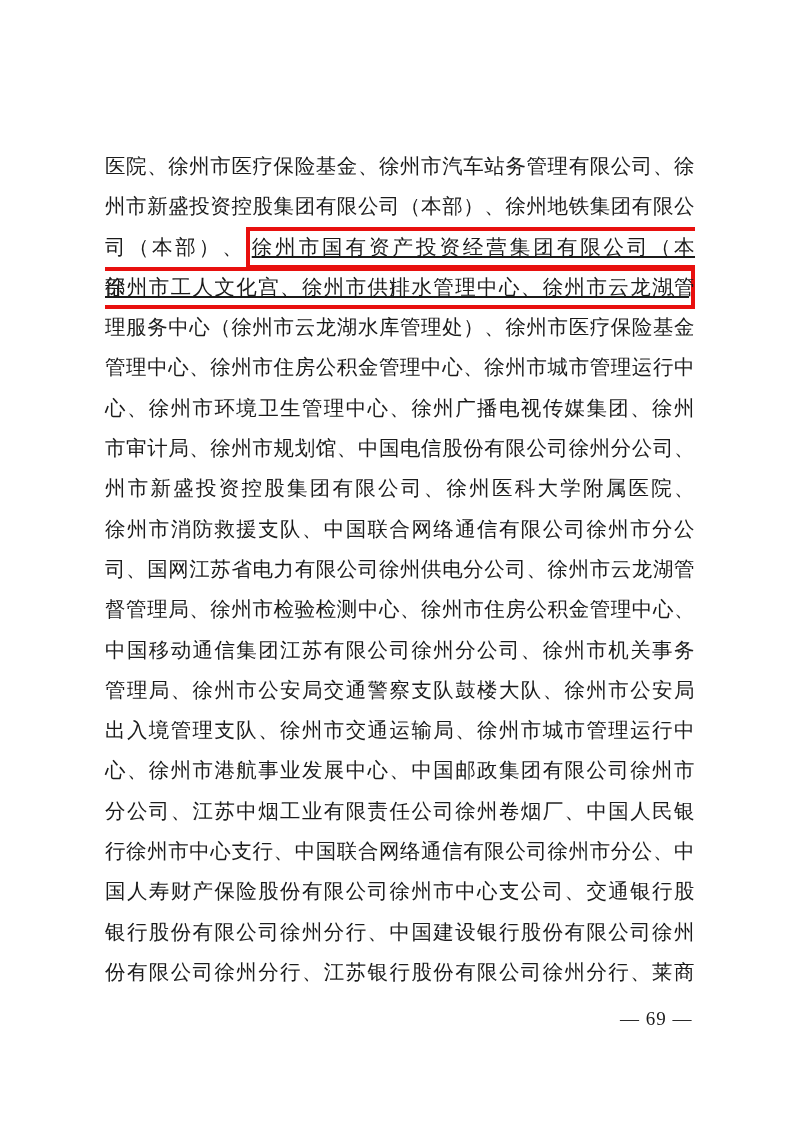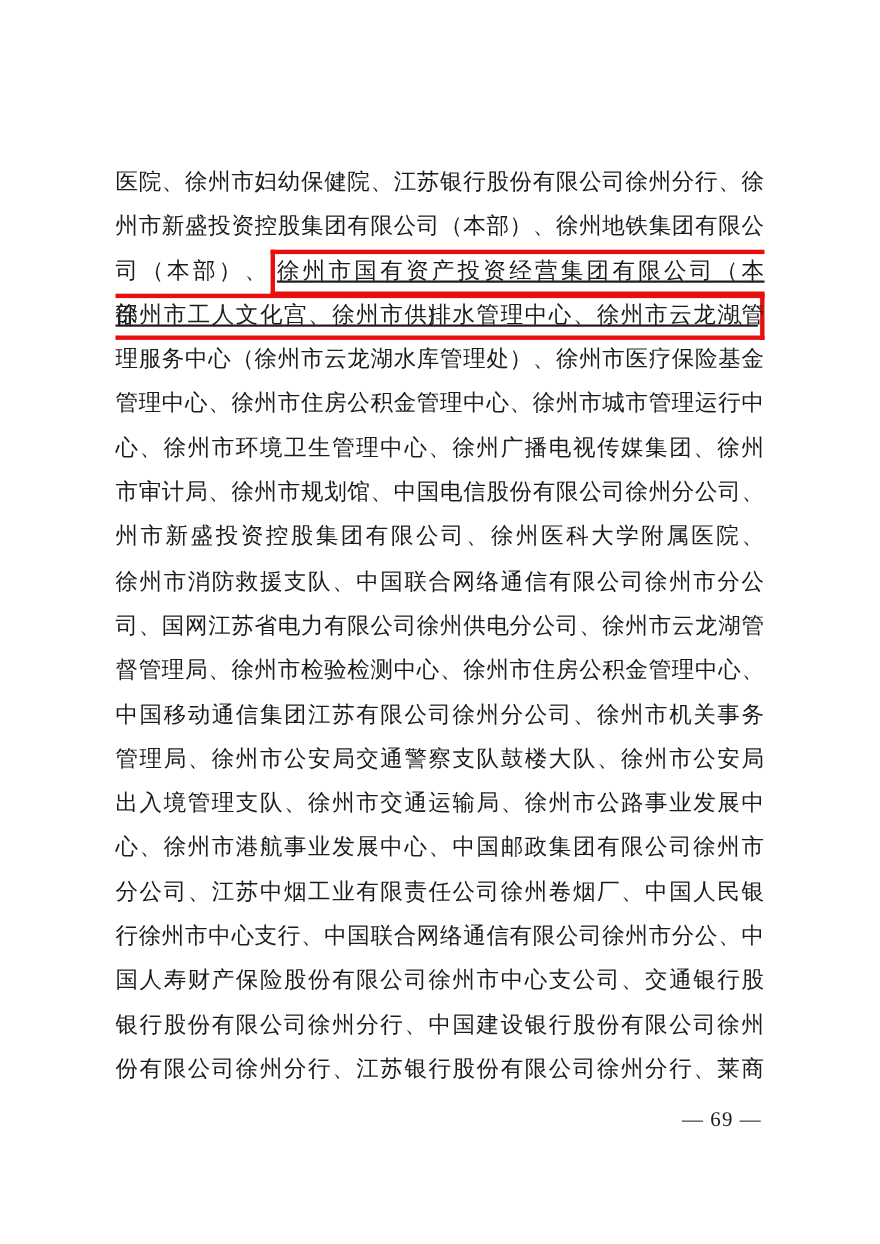--- a/index.html
+++ b/index.html
@@ -39,35 +39,35 @@
     line-height: 22px;
     letter-spacing: 1px;
     color: #1b1b1b;
   }
 </style>
 </head>
 <body>
 
 <div class="page" style="background: rgb(255, 255, 255); color: rgb(27, 27, 27);">
   <div class="text-block">
-    <div class="line">医院、徐州市妇幼保健院、江苏银行股份有限公司徐州分行、徐</div>
+    <div class="line">医院、徐州市医疗保险基金、徐州市汽车站务管理有限公司、徐</div>
     <div class="line">州市新盛投资控股集团有限公司（本部）、徐州地铁集团有限公</div>
     <div class="line"><span>司（本部）、</span><span class="hl-box" style="border-color: rgb(232, 16, 14); text-decoration: underline;">徐州市国有资产投资经营集团有限公司（本部）、</span></div>
     <div class="line">徐州市工人文化宫、徐州市供排水管理中心、徐州市云龙湖管</div>
     <div class="line">理服务中心（徐州市云龙湖水库管理处）、徐州市医疗保险基金</div>
     <div class="line">管理中心、徐州市住房公积金管理中心、徐州市城市管理运行中</div>
     <div class="line">心、徐州市环境卫生管理中心、徐州广播电视传媒集团、徐州</div>
     <div class="line">市审计局、徐州市规划馆、中国电信股份有限公司徐州分公司、</div>
     <div class="line">州市新盛投资控股集团有限公司、徐州医科大学附属医院、</div>
     <div class="line">徐州市消防救援支队、中国联合网络通信有限公司徐州市分公</div>
     <div class="line">司、国网江苏省电力有限公司徐州供电分公司、徐州市云龙湖管</div>
     <div class="line">督管理局、徐州市检验检测中心、徐州市住房公积金管理中心、</div>
     <div class="line">中国移动通信集团江苏有限公司徐州分公司、徐州市机关事务</div>
     <div class="line">管理局、徐州市公安局交通警察支队鼓楼大队、徐州市公安局</div>
-    <div class="line">出入境管理支队、徐州市交通运输局、徐州市公路事业发展中</div>
+    <div class="line">出入境管理支队、徐州市交通运输局、徐州市城市管理运行中</div>
     <div class="line">心、徐州市港航事业发展中心、中国邮政集团有限公司徐州市</div>
     <div class="line">分公司、江苏中烟工业有限责任公司徐州卷烟厂、中国人民银</div>
     <div class="line">行徐州市中心支行、中国联合网络通信有限公司徐州市分公、中</div>
     <div class="line">国人寿财产保险股份有限公司徐州市中心支公司、交通银行股</div>
     <div class="line">银行股份有限公司徐州分行、中国建设银行股份有限公司徐州</div>
     <div class="line">份有限公司徐州分行、江苏银行股份有限公司徐州分行、莱商</div>
   </div>
   <div class="page-number">— 69 —</div>
 </div>
 

